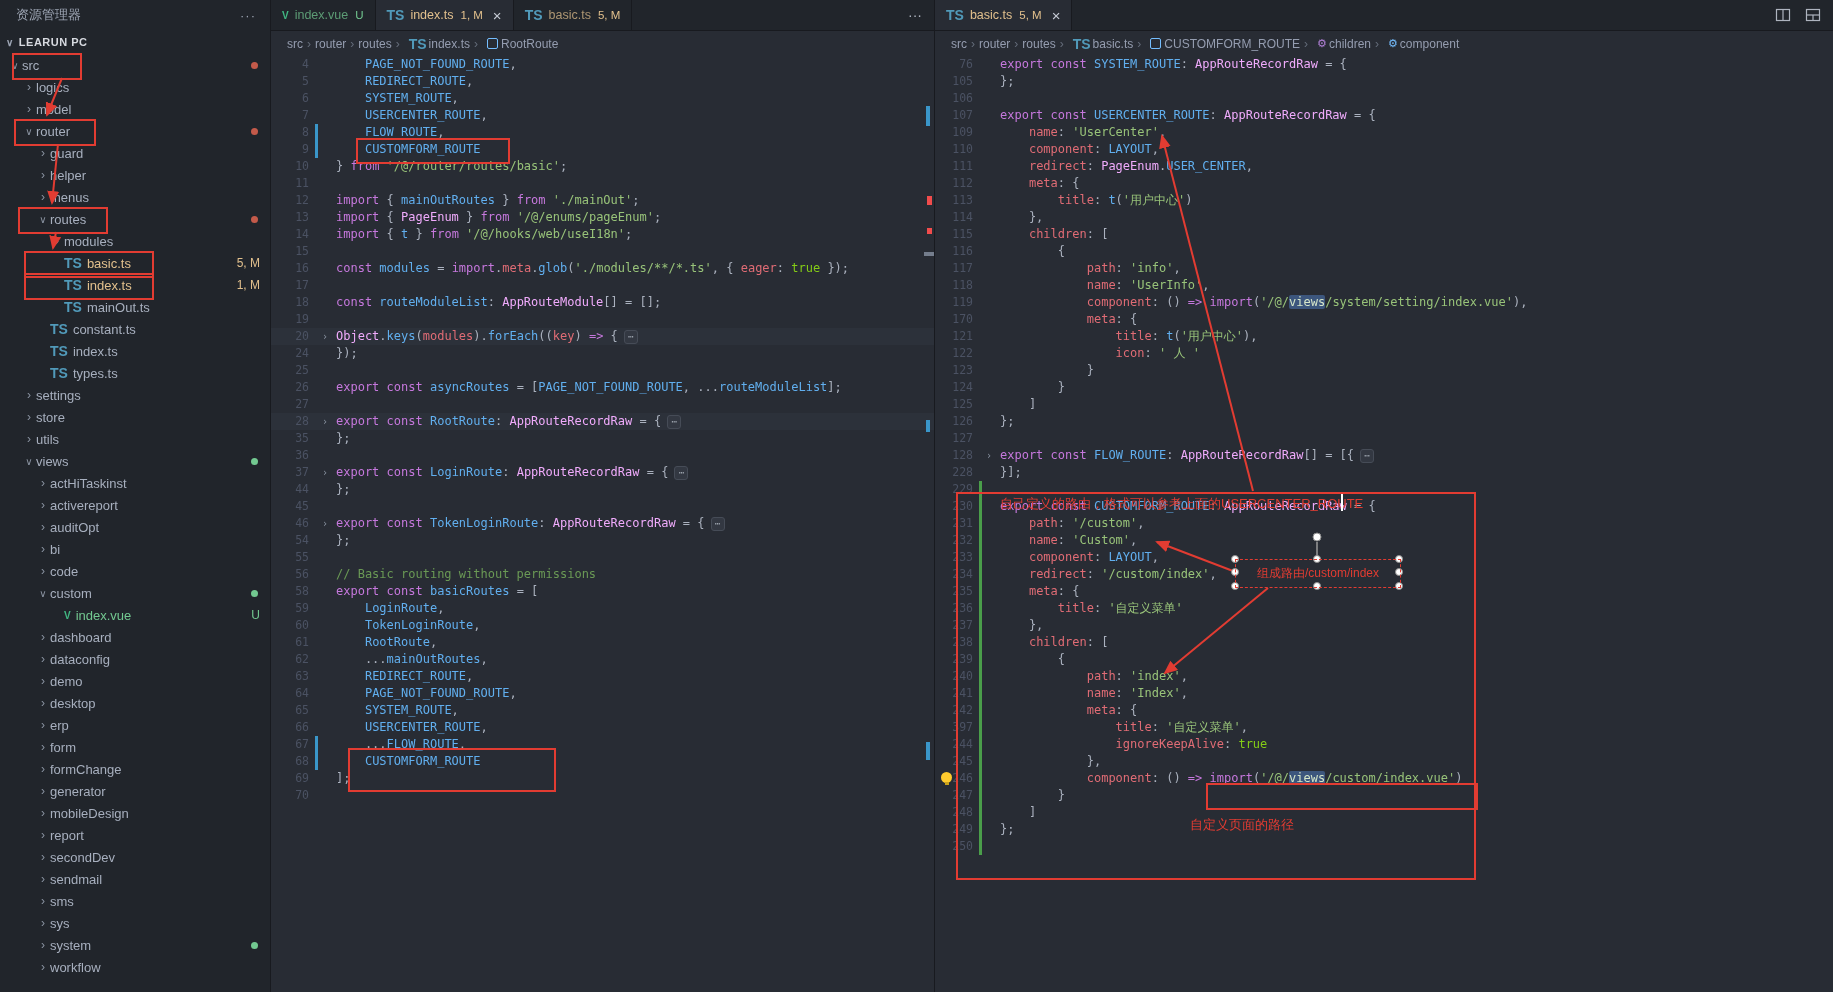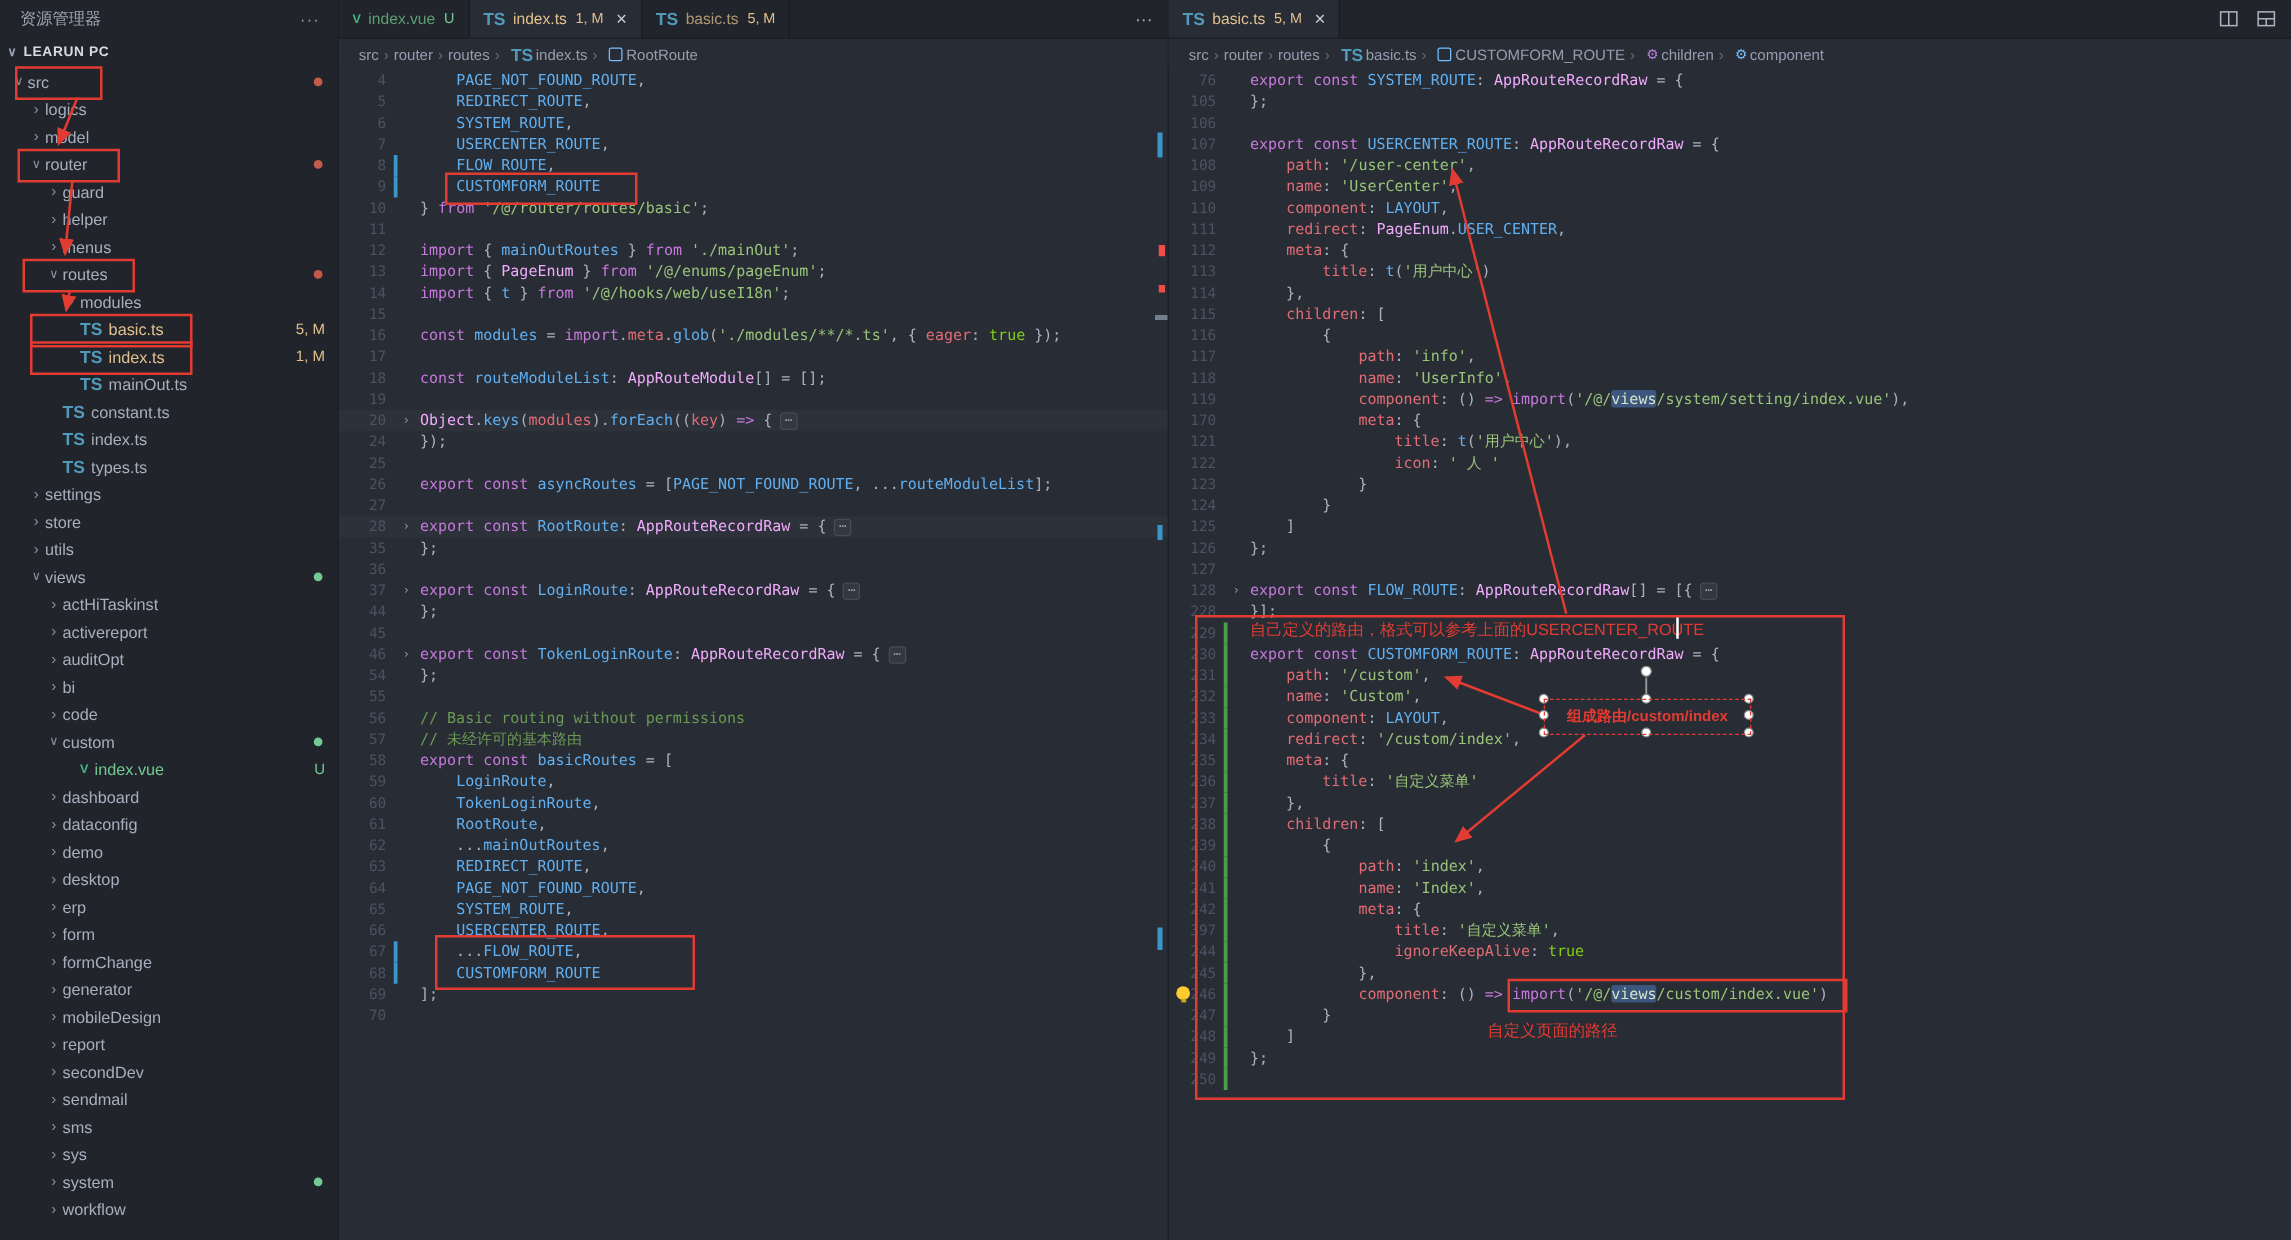--- a/index.html
+++ b/index.html
@@ -80,21 +80,21 @@
   .bulbdot::after{content:"";position:absolute;left:3.5px;top:10px;width:4px;height:3px;background:#caa21c;}
   .ruler-mark{position:absolute;z-index:5;}
 
   
   .overlay{position:absolute;inset:0;pointer-events:none;z-index:50;}
   .osvg{position:absolute;left:0;top:0;}
   .aline{stroke:#e23c32;stroke-width:2;}
   .hdl{fill:#fff;stroke:#8d8d8d;stroke-width:1;}
   .rbox{position:absolute;border:2px solid #e23c32;}
   .ann-text{position:absolute;color:#e23c32;font-size:13px;white-space:nowrap;}
-  .dashedbox{position:absolute;border:1.5px dashed #e23c32;display:flex;align-items:center;justify-content:center;font-size:12px;color:#e23c32;white-space:nowrap;font-weight:bold;}
+  .dashedbox{position:absolute;border:1.5px dashed #e23c32;display:flex;align-items:center;justify-content:center;font-size:12px;color:#e23c32;white-space:nowrap;}
   .caret{position:absolute;width:2px;background:#ffffff;}
 </style>
 </head>
 <body>
 
 <div class="app">
 
   <aside class="sidebar">
     <div class="sb-header">
       <span>资源管理器</span>
@@ -354,21 +354,20 @@
         <div class="code-line hlrow"><span class="lnum">28</span><span class="gitind"></span><span class="fchev">›</span><span class="ltext"><span class="tok-k">export</span><span class="tok-w"> </span><span class="tok-k">const</span><span class="tok-w"> </span><span class="tok-v">RootRoute</span><span class="tok-w">: </span><span class="tok-t">AppRouteRecordRaw</span><span class="tok-w"> = {</span><span class="tok-fold">⋯</span></span></div>
         <div class="code-line"><span class="lnum">35</span><span class="gitind"></span><span class="fchev"></span><span class="ltext"><span class="tok-w">};</span></span></div>
         <div class="code-line"><span class="lnum">36</span><span class="gitind"></span><span class="fchev"></span><span class="ltext"></span></div>
         <div class="code-line"><span class="lnum">37</span><span class="gitind"></span><span class="fchev">›</span><span class="ltext"><span class="tok-k">export</span><span class="tok-w"> </span><span class="tok-k">const</span><span class="tok-w"> </span><span class="tok-v">LoginRoute</span><span class="tok-w">: </span><span class="tok-t">AppRouteRecordRaw</span><span class="tok-w"> = {</span><span class="tok-fold">⋯</span></span></div>
         <div class="code-line"><span class="lnum">44</span><span class="gitind"></span><span class="fchev"></span><span class="ltext"><span class="tok-w">};</span></span></div>
         <div class="code-line"><span class="lnum">45</span><span class="gitind"></span><span class="fchev"></span><span class="ltext"></span></div>
         <div class="code-line"><span class="lnum">46</span><span class="gitind"></span><span class="fchev">›</span><span class="ltext"><span class="tok-k">export</span><span class="tok-w"> </span><span class="tok-k">const</span><span class="tok-w"> </span><span class="tok-v">TokenLoginRoute</span><span class="tok-w">: </span><span class="tok-t">AppRouteRecordRaw</span><span class="tok-w"> = {</span><span class="tok-fold">⋯</span></span></div>
         <div class="code-line"><span class="lnum">54</span><span class="gitind"></span><span class="fchev"></span><span class="ltext"><span class="tok-w">};</span></span></div>
         <div class="code-line"><span class="lnum">55</span><span class="gitind"></span><span class="fchev"></span><span class="ltext"></span></div>
         <div class="code-line"><span class="lnum">56</span><span class="gitind"></span><span class="fchev"></span><span class="ltext"><span class="tok-c">// Basic routing without permissions</span></span></div>
-        <div class="code-line"><span class="lnum">57</span><span class="gitind"></span><span class="fchev"></span><span class="ltext"><span class="tok-c">// 未经许可的基本路由</span></span></div>
         <div class="code-line"><span class="lnum">58</span><span class="gitind"></span><span class="fchev"></span><span class="ltext"><span class="tok-k">export</span><span class="tok-w"> </span><span class="tok-k">const</span><span class="tok-w"> </span><span class="tok-v">basicRoutes</span><span class="tok-w"> = [</span></span></div>
         <div class="code-line"><span class="lnum">59</span><span class="gitind"></span><span class="fchev"></span><span class="ltext"><span class="tok-w">    </span><span class="tok-v">LoginRoute</span><span class="tok-w">,</span></span></div>
         <div class="code-line"><span class="lnum">60</span><span class="gitind"></span><span class="fchev"></span><span class="ltext"><span class="tok-w">    </span><span class="tok-v">TokenLoginRoute</span><span class="tok-w">,</span></span></div>
         <div class="code-line"><span class="lnum">61</span><span class="gitind"></span><span class="fchev"></span><span class="ltext"><span class="tok-w">    </span><span class="tok-v">RootRoute</span><span class="tok-w">,</span></span></div>
         <div class="code-line"><span class="lnum">62</span><span class="gitind"></span><span class="fchev"></span><span class="ltext"><span class="tok-w">    ...</span><span class="tok-v">mainOutRoutes</span><span class="tok-w">,</span></span></div>
         <div class="code-line"><span class="lnum">63</span><span class="gitind"></span><span class="fchev"></span><span class="ltext"><span class="tok-w">    </span><span class="tok-v">REDIRECT_ROUTE</span><span class="tok-w">,</span></span></div>
         <div class="code-line"><span class="lnum">64</span><span class="gitind"></span><span class="fchev"></span><span class="ltext"><span class="tok-w">    </span><span class="tok-v">PAGE_NOT_FOUND_ROUTE</span><span class="tok-w">,</span></span></div>
         <div class="code-line"><span class="lnum">65</span><span class="gitind"></span><span class="fchev"></span><span class="ltext"><span class="tok-w">    </span><span class="tok-v">SYSTEM_ROUTE</span><span class="tok-w">,</span></span></div>
         <div class="code-line"><span class="lnum">66</span><span class="gitind"></span><span class="fchev"></span><span class="ltext"><span class="tok-w">    </span><span class="tok-v">USERCENTER_ROUTE</span><span class="tok-w">,</span></span></div>
         <div class="code-line"><span class="lnum">67</span><span class="gitind m"></span><span class="fchev"></span><span class="ltext"><span class="tok-w">    ...</span><span class="tok-v">FLOW_ROUTE</span><span class="tok-w">,</span></span></div>
@@ -423,21 +422,20 @@
         <span class="bc-item">children</span>
         <span class="bc-sep">›</span>
         <span class="sym-gear blue">⚙</span>
         <span class="bc-item">component</span>
       </div>
     <div class="code" id="right-code">
         <div class="code-line"><span class="lnum">76</span><span class="gitind"></span><span class="fchev"></span><span class="ltext"><span class="tok-k">export</span><span class="tok-w"> </span><span class="tok-k">const</span><span class="tok-w"> </span><span class="tok-v">SYSTEM_ROUTE</span><span class="tok-w">: </span><span class="tok-t">AppRouteRecordRaw</span><span class="tok-w"> = {</span></span></div>
         <div class="code-line"><span class="lnum">105</span><span class="gitind"></span><span class="fchev"></span><span class="ltext"><span class="tok-w">};</span></span></div>
         <div class="code-line"><span class="lnum">106</span><span class="gitind"></span><span class="fchev"></span><span class="ltext"></span></div>
         <div class="code-line"><span class="lnum">107</span><span class="gitind"></span><span class="fchev"></span><span class="ltext"><span class="tok-k">export</span><span class="tok-w"> </span><span class="tok-k">const</span><span class="tok-w"> </span><span class="tok-v">USERCENTER_ROUTE</span><span class="tok-w">: </span><span class="tok-t">AppRouteRecordRaw</span><span class="tok-w"> = {</span></span></div>
-        <div class="code-line"><span class="lnum">108</span><span class="gitind"></span><span class="fchev"></span><span class="ltext"><span class="tok-w">    </span><span class="tok-p">path</span><span class="tok-w">: </span><span class="tok-s">'/user-center'</span><span class="tok-w">,</span></span></div>
         <div class="code-line"><span class="lnum">109</span><span class="gitind"></span><span class="fchev"></span><span class="ltext"><span class="tok-w">    </span><span class="tok-p">name</span><span class="tok-w">: </span><span class="tok-s">'UserCenter'</span><span class="tok-w">,</span></span></div>
         <div class="code-line"><span class="lnum">110</span><span class="gitind"></span><span class="fchev"></span><span class="ltext"><span class="tok-w">    </span><span class="tok-p">component</span><span class="tok-w">: </span><span class="tok-v">LAYOUT</span><span class="tok-w">,</span></span></div>
         <div class="code-line"><span class="lnum">111</span><span class="gitind"></span><span class="fchev"></span><span class="ltext"><span class="tok-w">    </span><span class="tok-p">redirect</span><span class="tok-w">: </span><span class="tok-t">PageEnum</span><span class="tok-w">.</span><span class="tok-v">USER_CENTER</span><span class="tok-w">,</span></span></div>
         <div class="code-line"><span class="lnum">112</span><span class="gitind"></span><span class="fchev"></span><span class="ltext"><span class="tok-w">    </span><span class="tok-p">meta</span><span class="tok-w">: {</span></span></div>
         <div class="code-line"><span class="lnum">113</span><span class="gitind"></span><span class="fchev"></span><span class="ltext"><span class="tok-w">        </span><span class="tok-p">title</span><span class="tok-w">: </span><span class="tok-v">t</span><span class="tok-w">(</span><span class="tok-s">'用户中心'</span><span class="tok-w">)</span></span></div>
         <div class="code-line"><span class="lnum">114</span><span class="gitind"></span><span class="fchev"></span><span class="ltext"><span class="tok-w">    },</span></span></div>
         <div class="code-line"><span class="lnum">115</span><span class="gitind"></span><span class="fchev"></span><span class="ltext"><span class="tok-w">    </span><span class="tok-p">children</span><span class="tok-w">: [</span></span></div>
         <div class="code-line"><span class="lnum">116</span><span class="gitind"></span><span class="fchev"></span><span class="ltext"><span class="tok-w">        {</span></span></div>
         <div class="code-line"><span class="lnum">117</span><span class="gitind"></span><span class="fchev"></span><span class="ltext"><span class="tok-w">            </span><span class="tok-p">path</span><span class="tok-w">: </span><span class="tok-s">'info'</span><span class="tok-w">,</span></span></div>
         <div class="code-line"><span class="lnum">118</span><span class="gitind"></span><span class="fchev"></span><span class="ltext"><span class="tok-w">            </span><span class="tok-p">name</span><span class="tok-w">: </span><span class="tok-s">'UserInfo'</span><span class="tok-w">,</span></span></div>

